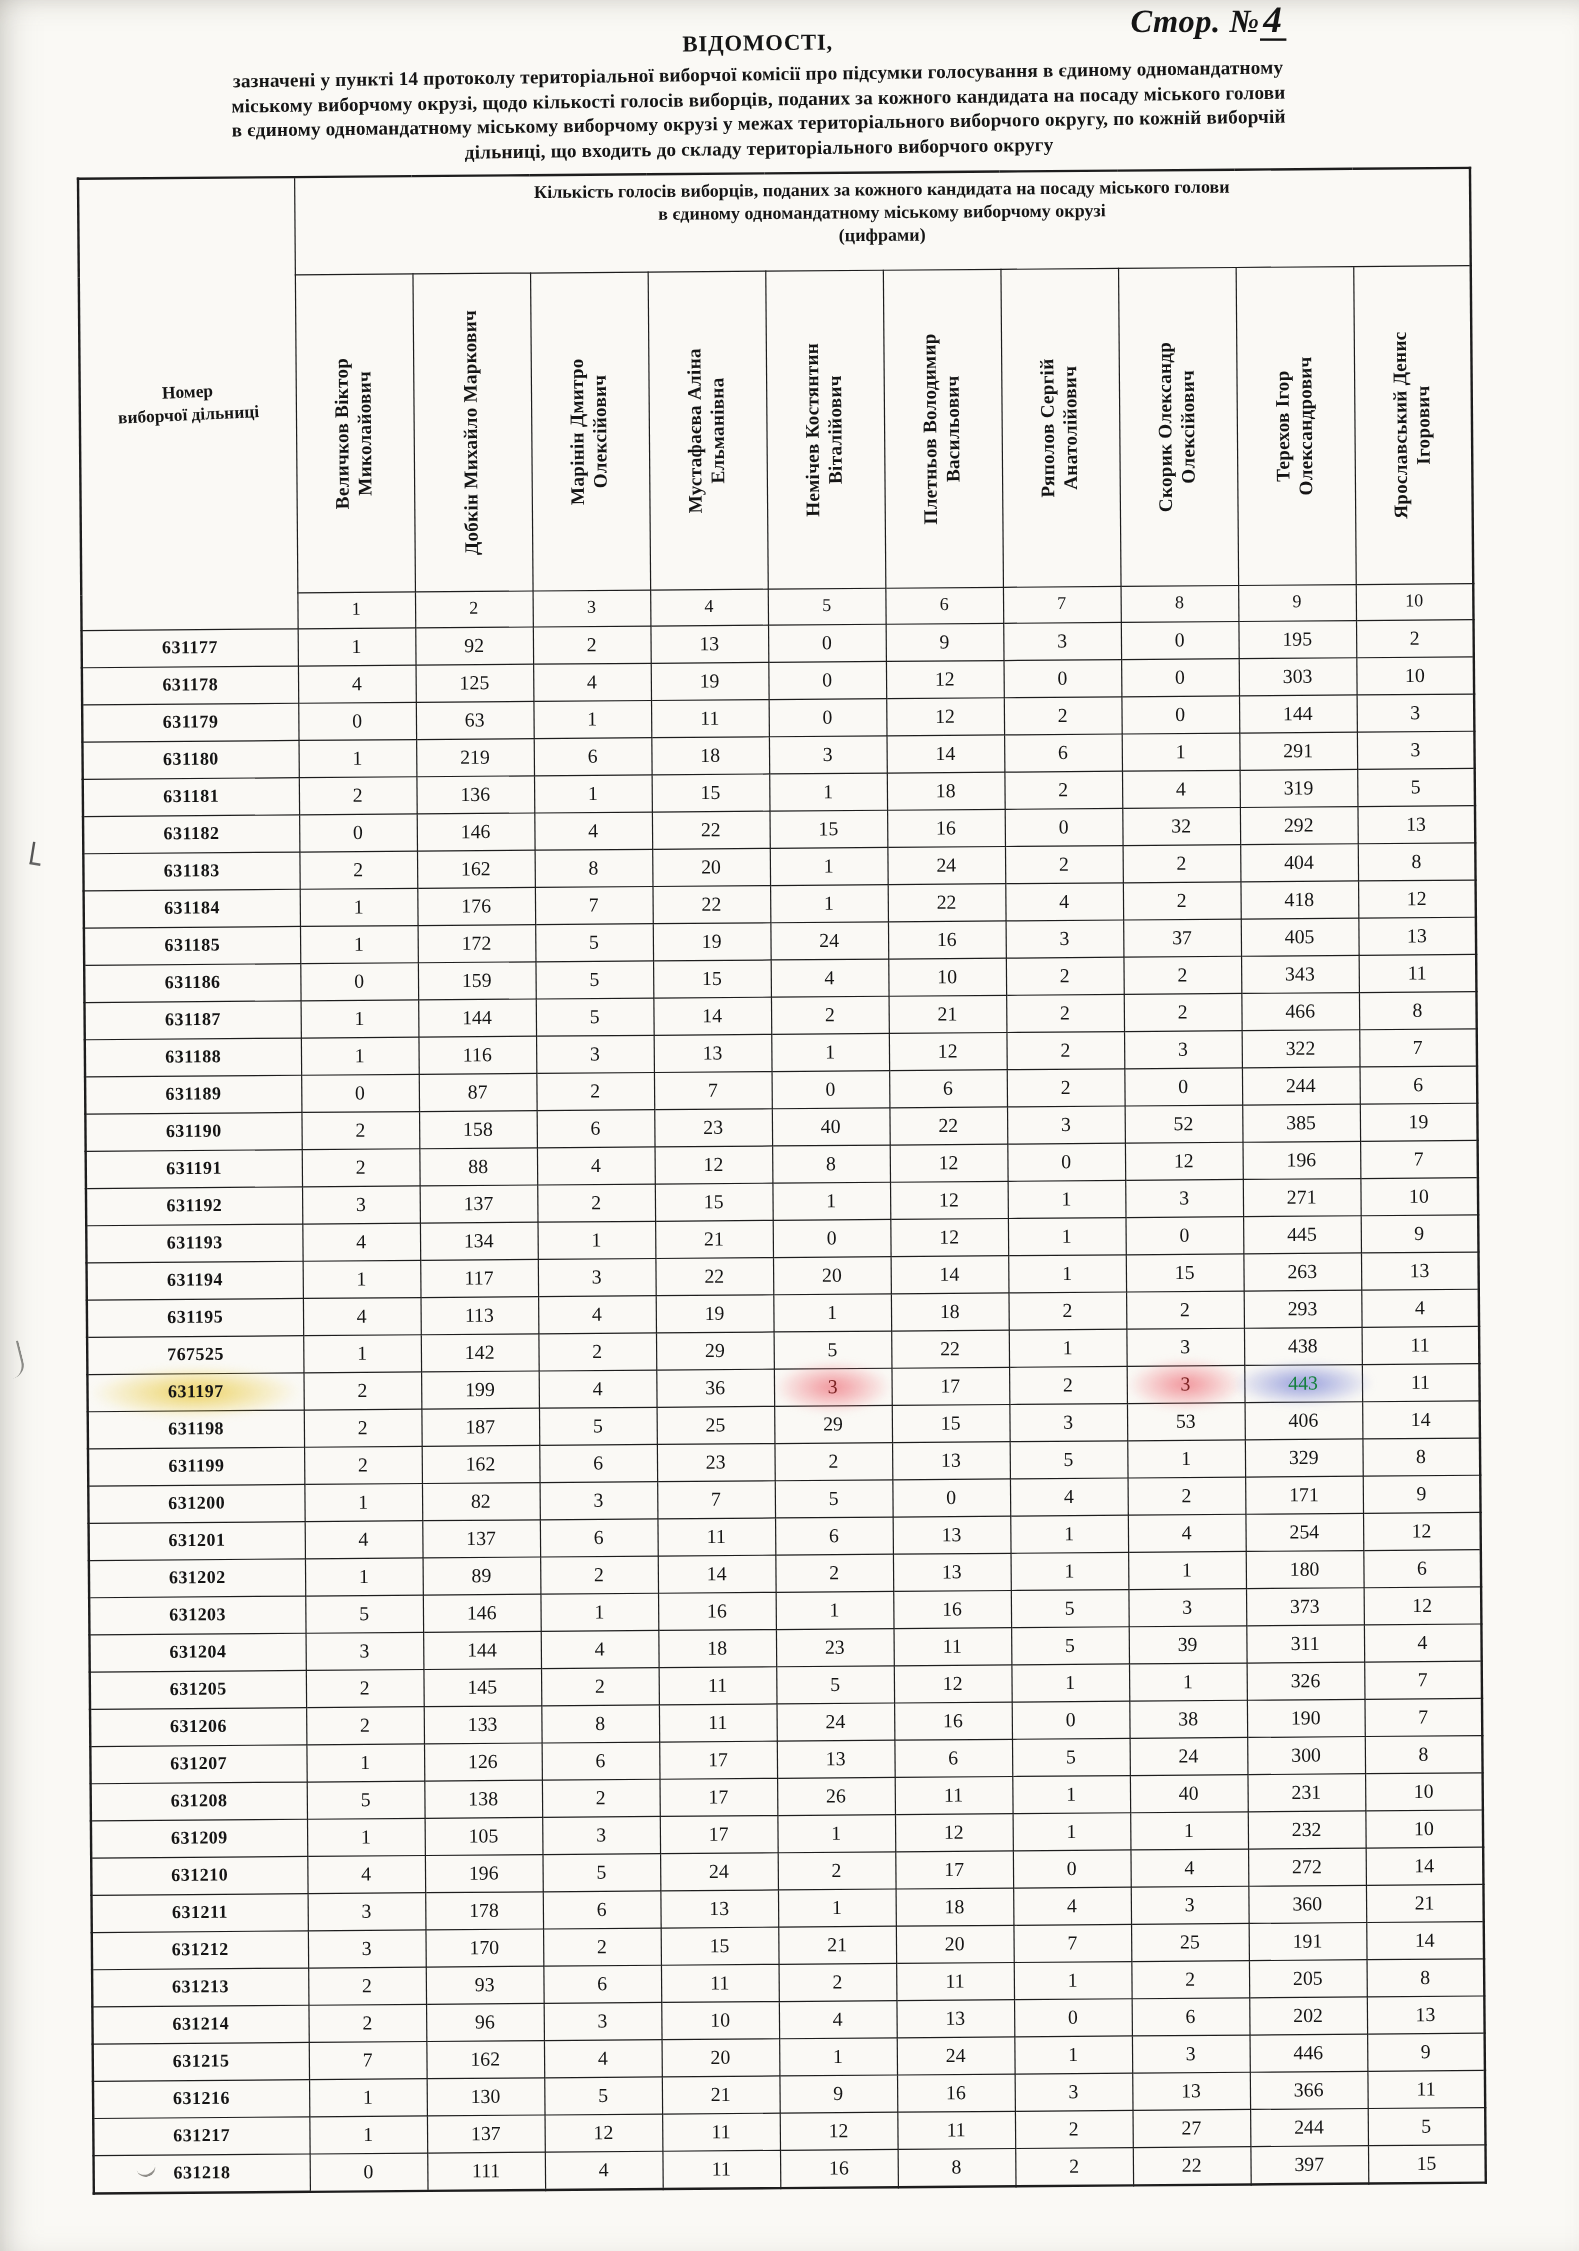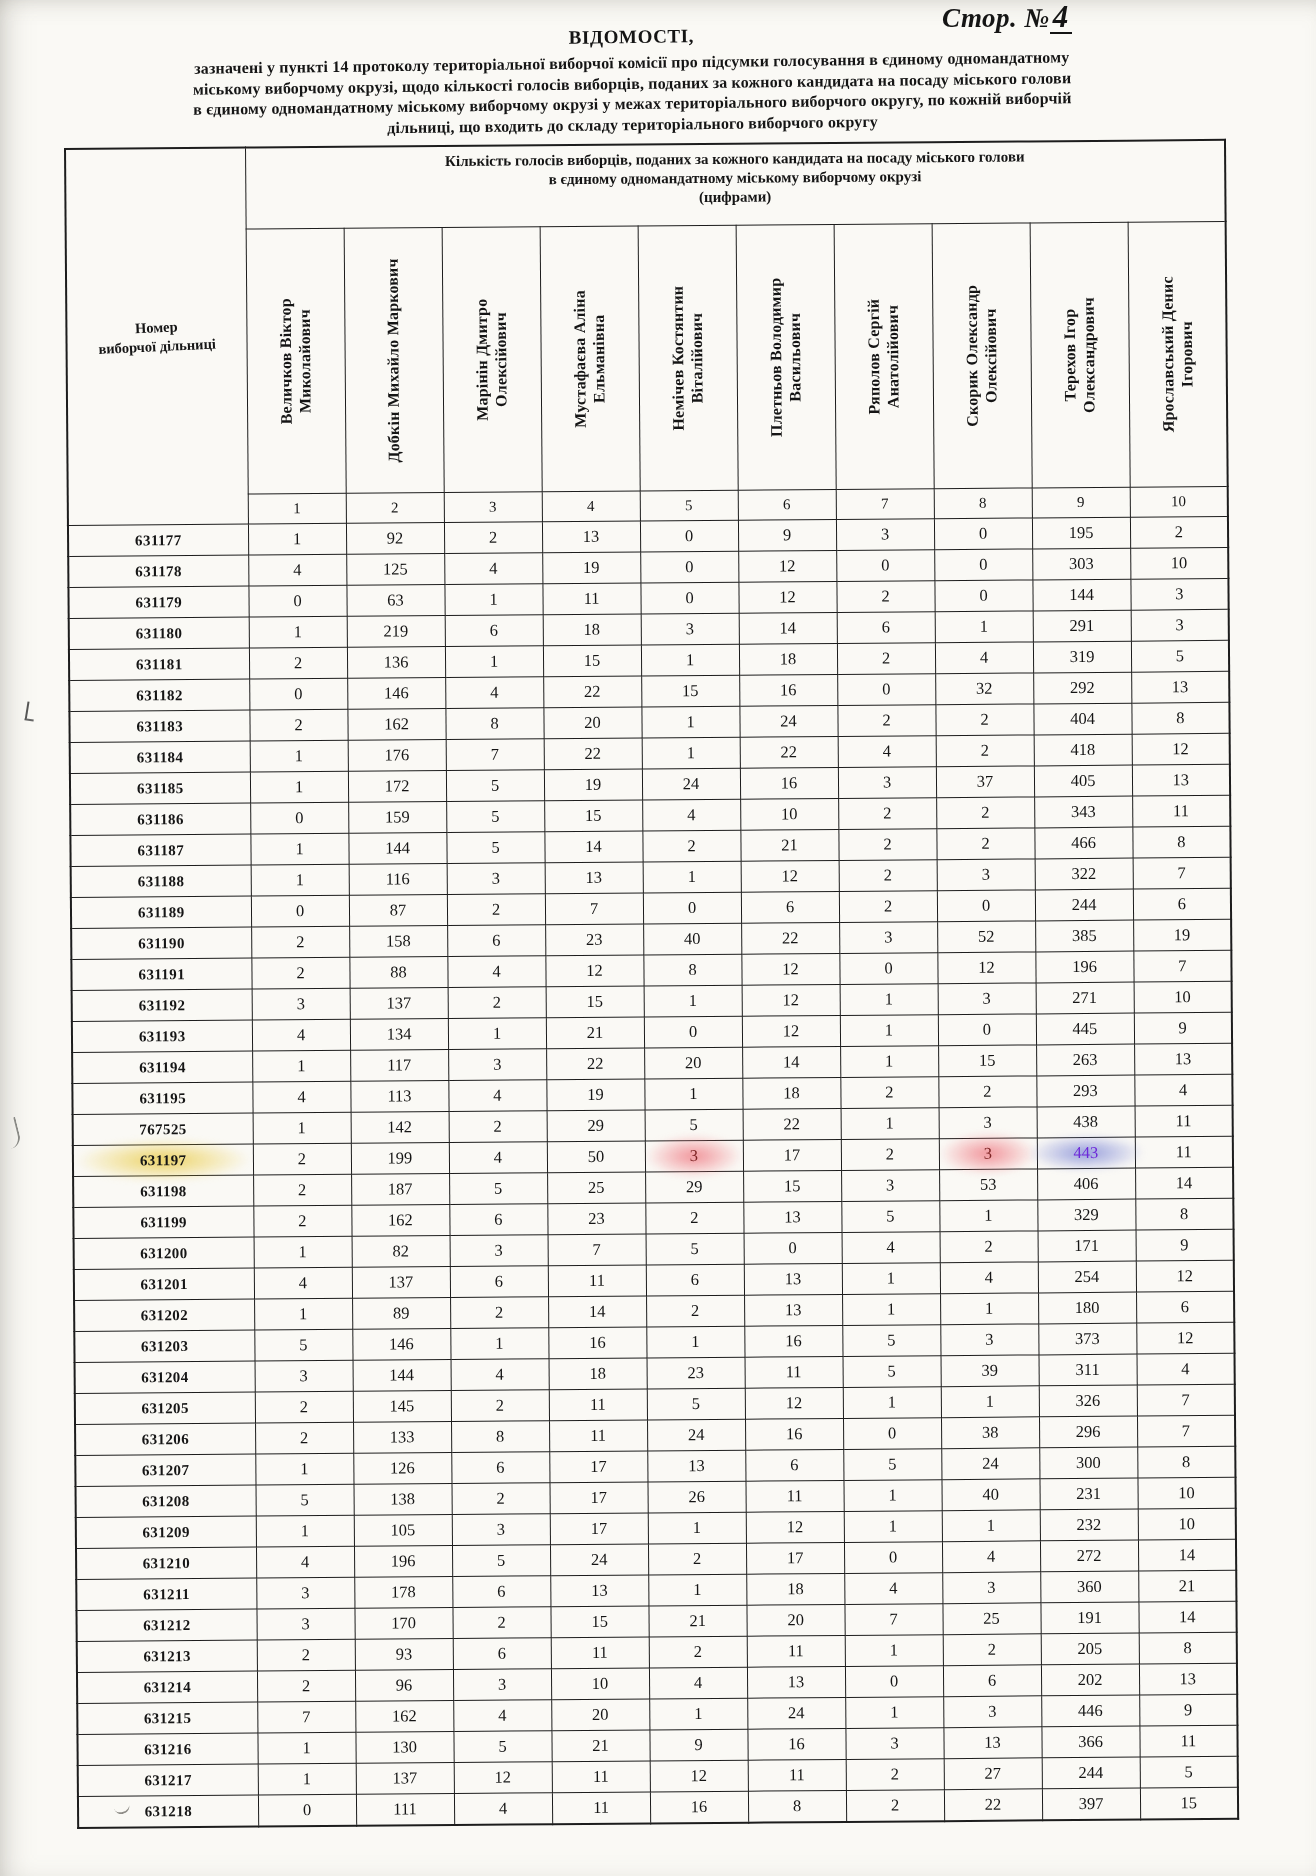--- a/index.html
+++ b/index.html
@@ -442,26 +442,26 @@
           <td><span class="cellv">1</span></td>
           <td><span class="cellv">3</span></td>
           <td><span class="cellv">438</span></td>
           <td><span class="cellv">11</span></td>
         </tr>
         <tr>
           <td class="station"><span class="cellv">631197</span><i class="hl" style="width: 175px; height: 44px; background: radial-gradient(closest-side, rgba(233, 201, 62, 0.8), rgba(233, 201, 62, 0));"></i></td>
           <td><span class="cellv">2</span></td>
           <td><span class="cellv">199</span></td>
           <td><span class="cellv">4</span></td>
-          <td><span class="cellv">50</span></td>
+          <td><span class="cellv">36</span></td>
           <td><span class="cellv" style="color: rgb(124, 35, 35);">3</span><i class="hl" style="width: 98px; height: 44px; background: radial-gradient(closest-side, rgba(239, 123, 132, 0.8), rgba(239, 123, 132, 0));"></i></td>
           <td><span class="cellv">17</span></td>
           <td><span class="cellv">2</span></td>
           <td><span class="cellv" style="color: rgb(124, 35, 35);">3</span><i class="hl" style="width: 98px; height: 44px; background: radial-gradient(closest-side, rgba(239, 123, 132, 0.8), rgba(239, 123, 132, 0));"></i></td>
-          <td><span class="cellv" style="color: #6d28d9; text-align: center;">443</span><i class="hl" style="width: 118px; height: 38px; background: radial-gradient(closest-side, rgba(125, 135, 214, 0.8), rgba(125, 135, 214, 0));"></i></td>
+          <td><span class="cellv" style="color: #15803d; text-align: center;">443</span><i class="hl" style="width: 118px; height: 38px; background: radial-gradient(closest-side, rgba(125, 135, 214, 0.8), rgba(125, 135, 214, 0));"></i></td>
           <td><span class="cellv">11</span></td>
         </tr>
         <tr>
           <td class="station"><span class="cellv">631198</span></td>
           <td><span class="cellv">2</span></td>
           <td><span class="cellv">187</span></td>
           <td><span class="cellv">5</span></td>
           <td><span class="cellv">25</span></td>
           <td><span class="cellv">29</span></td>
           <td><span class="cellv">15</span></td>
@@ -564,21 +564,21 @@
         <tr>
           <td class="station"><span class="cellv">631206</span></td>
           <td><span class="cellv">2</span></td>
           <td><span class="cellv">133</span></td>
           <td><span class="cellv">8</span></td>
           <td><span class="cellv">11</span></td>
           <td><span class="cellv">24</span></td>
           <td><span class="cellv">16</span></td>
           <td><span class="cellv">0</span></td>
           <td><span class="cellv">38</span></td>
-          <td><span class="cellv">296</span></td>
+          <td><span class="cellv">190</span></td>
           <td><span class="cellv">7</span></td>
         </tr>
         <tr>
           <td class="station"><span class="cellv">631207</span></td>
           <td><span class="cellv">1</span></td>
           <td><span class="cellv">126</span></td>
           <td><span class="cellv">6</span></td>
           <td><span class="cellv">17</span></td>
           <td><span class="cellv">13</span></td>
           <td><span class="cellv">6</span></td>

